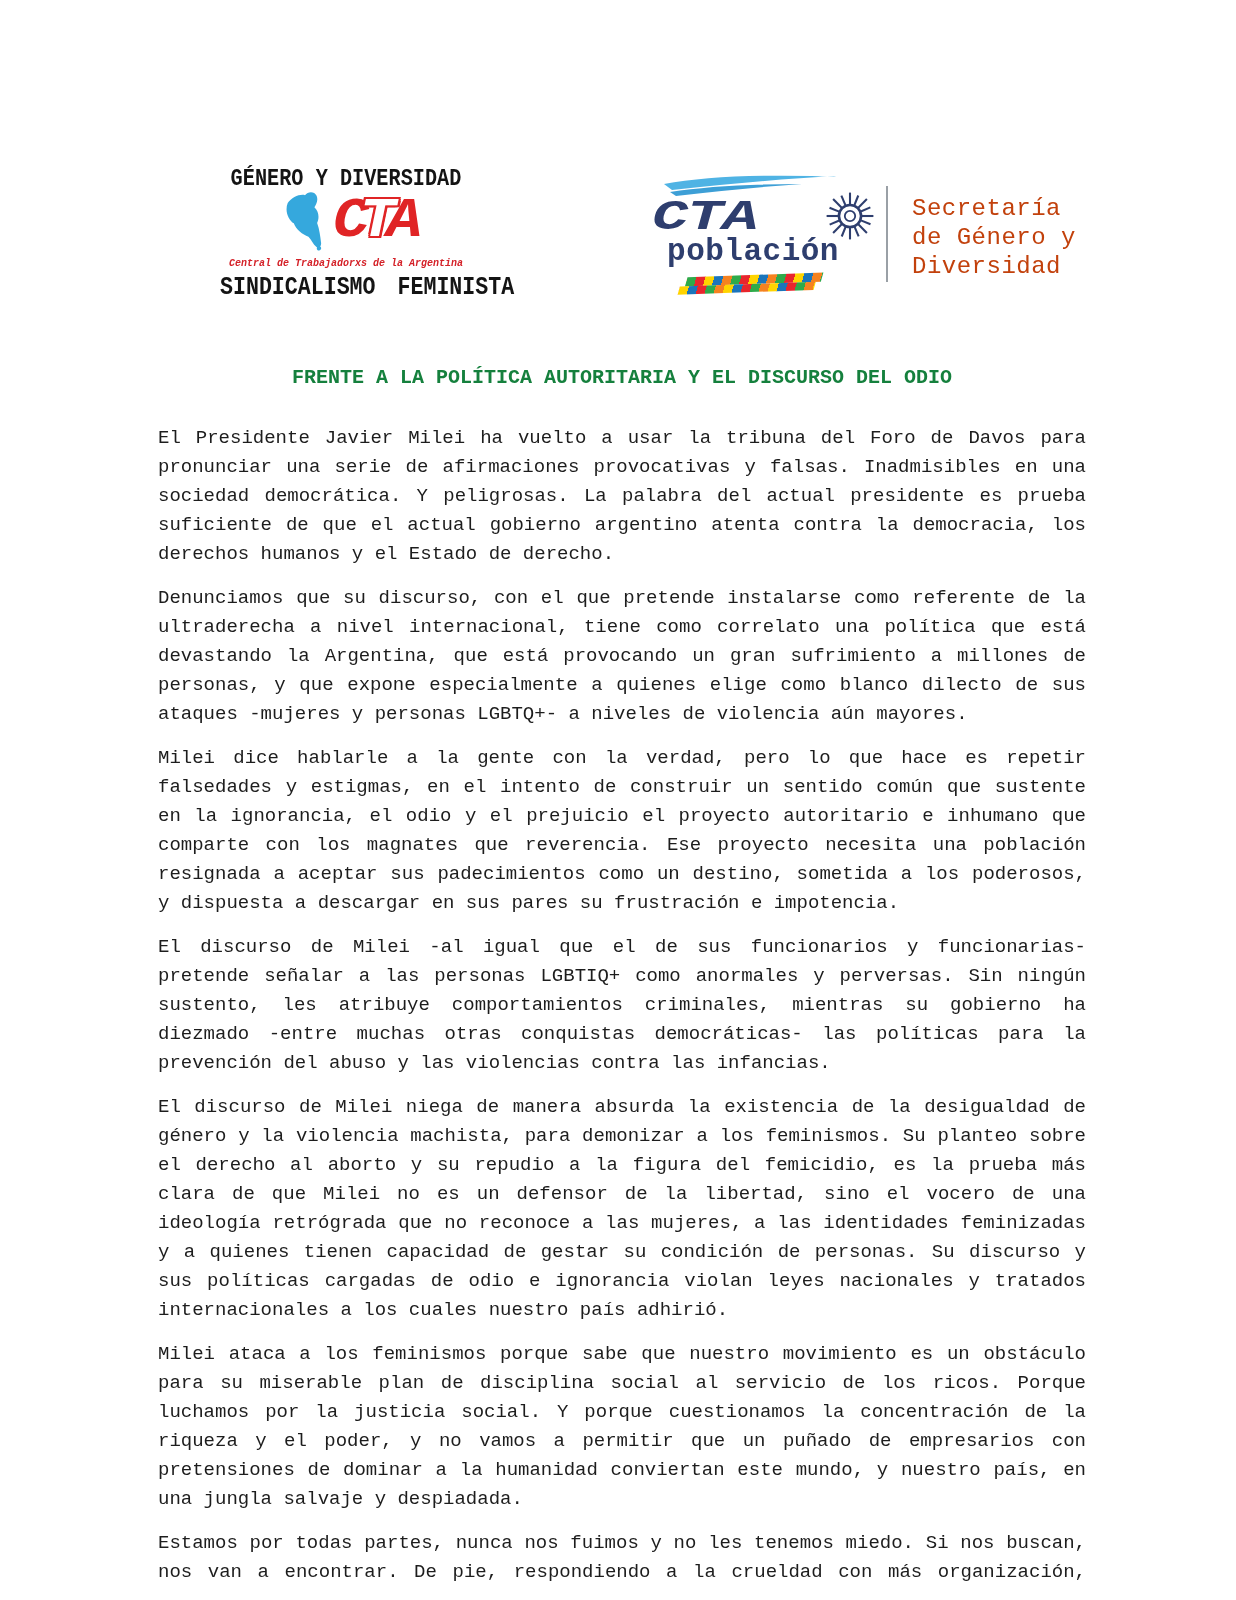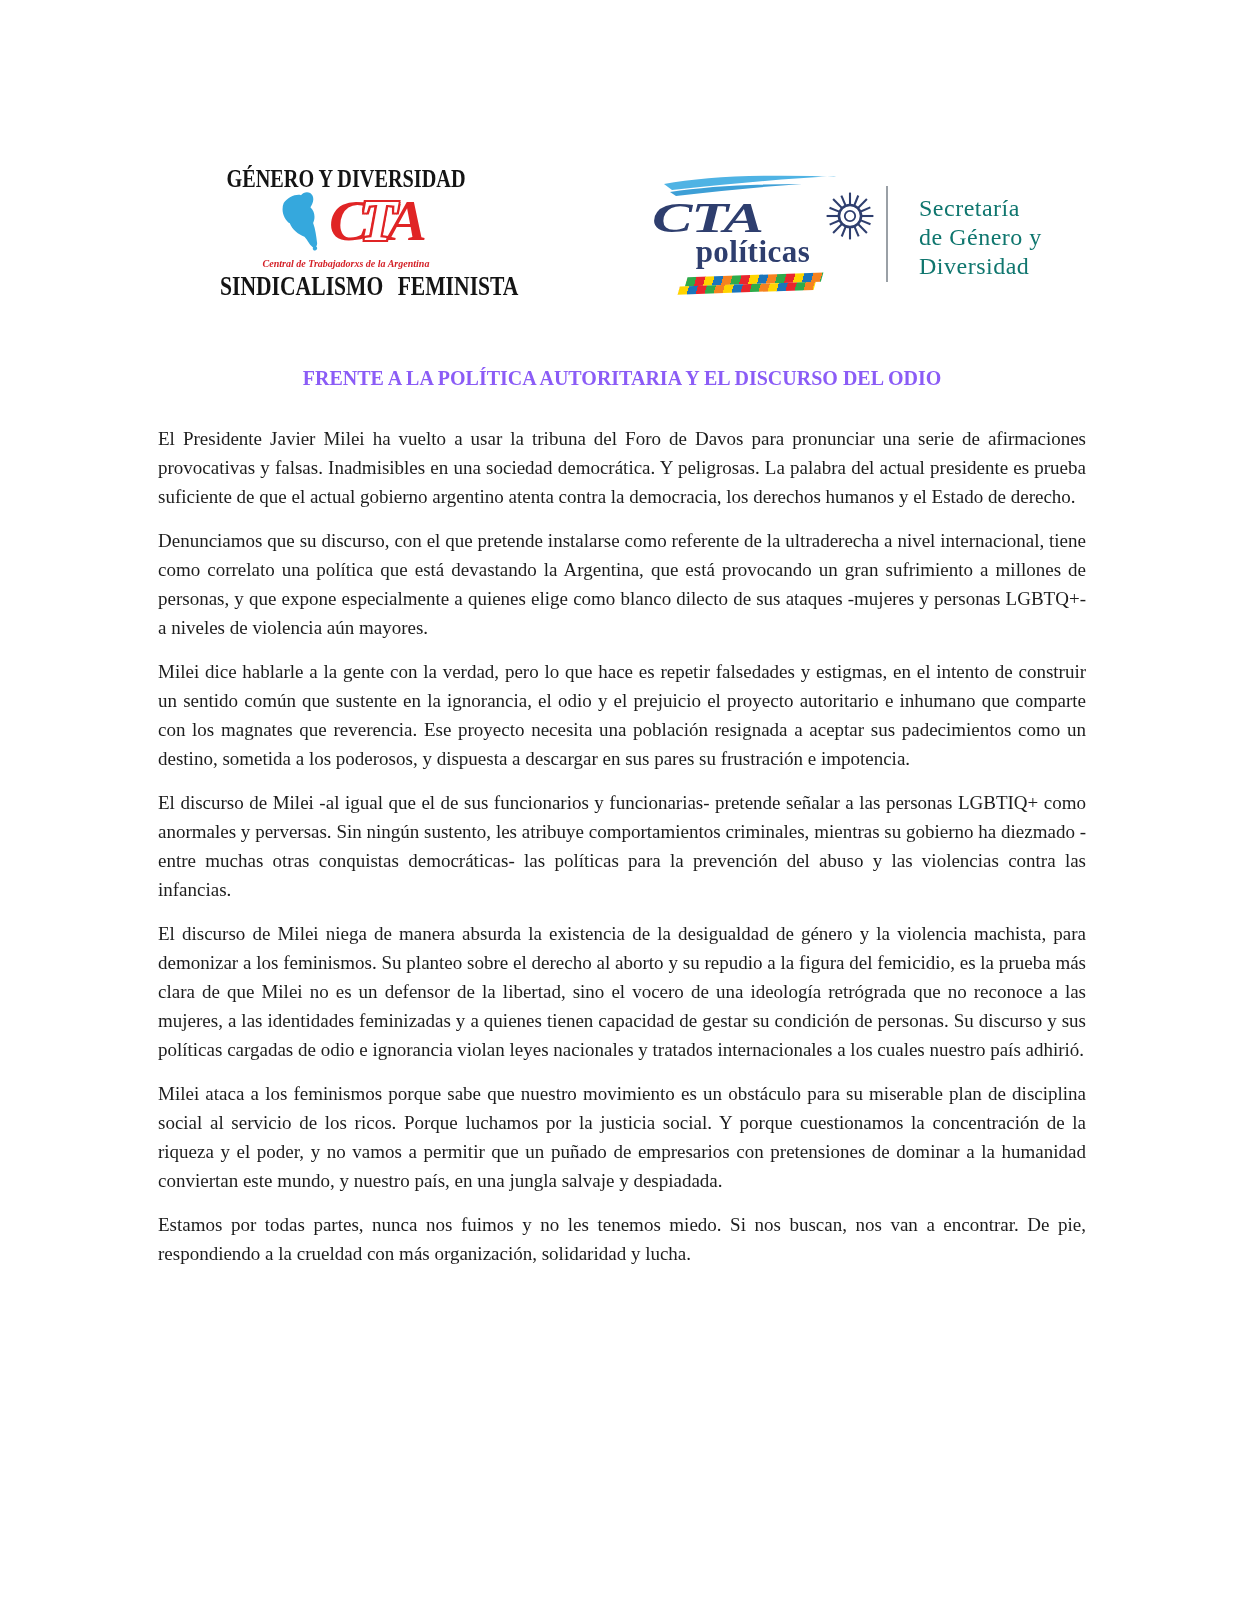--- a/index.html
+++ b/index.html
@@ -1,20 +1,20 @@
 <!DOCTYPE html>
 <html lang="es"><head>
 <meta charset="utf-8">
 <style>
   html,body{margin:0;padding:0;background:#ffffff;}
   .page{
     position:relative;
     width:1236px;height:1588px;
     background:#ffffff;
-    font-family:Liberation Serif, serif;
+    font-family:Liberation Mono, monospace;
     overflow:hidden;
   }
 
   
   .logo-left{
     position:absolute;left:206px;top:166px;width:280px;
     text-align:center;color:#141414;
   }
   .gl-top{
     font-size:23px;font-weight:bold;white-space:nowrap;
@@ -79,28 +79,28 @@
       #ffd400 0 9px,#1b75bb 9px 18px,#e8262d 18px 27px,
       #2faa4a 27px 36px,#f58220 36px 45px);
     transform:translateX(-5px);
   }
   .logo-divider{
     position:absolute;left:886px;top:186px;width:2px;height:96px;
     background:#9aa0a6;
   }
   .secretaria{
     position:absolute;left:912px;top:194px;
-    font-size:24px;line-height:29px;color:#0f766e;letter-spacing:0.5px;margin-left:7px;
+    font-size:24px;line-height:29px;color:#c2410c;letter-spacing:0.5px;
   }
 
   
   .doc{position:absolute;left:143px;top:366px;width:958px;color:#1d1d1d;}
   .doc h1{
     font-size:20px;font-weight:bold;text-align:center;
-    margin:0 0 34px 0;line-height:24px;color:#8b5cf6;
+    margin:0 0 34px 0;line-height:24px;color:#15803d;
   }
   .doc p{
     font-size:19px;line-height:29px;text-align:justify;margin:15px;
   }
 </style>
 </head>
 <body>
 
 <div class="page">
 
@@ -144,21 +144,21 @@
           <line x1="20" y1="28" x2="20" y2="37" transform="rotate(67 20 20)"></line>
           <line x1="20" y1="3" x2="20" y2="12" transform="rotate(112 20 20)"></line>
           <line x1="20" y1="28" x2="20" y2="37" transform="rotate(112 20 20)"></line>
           <line x1="20" y1="3" x2="20" y2="12" transform="rotate(157 20 20)"></line>
           <line x1="20" y1="28" x2="20" y2="37" transform="rotate(157 20 20)"></line>
         </g>
         <circle cx="20" cy="20" r="8.5" fill="none" stroke="#2e3e6e" stroke-width="2"></circle>
         <circle cx="20" cy="20" r="4" fill="none" stroke="#2e3e6e" stroke-width="1.4"></circle>
       </svg>
     </div>
-    <div class="rl-autonoma">políticas</div>
+    <div class="rl-autonoma">población</div>
     <div class="rl-stripe">
       <div class="stripe-row r1"></div>
       <div class="stripe-row r2"></div>
     </div>
   </div>
 
   <div class="logo-divider"></div>
 
   <div class="secretaria">
     <div>Secretaría</div>

